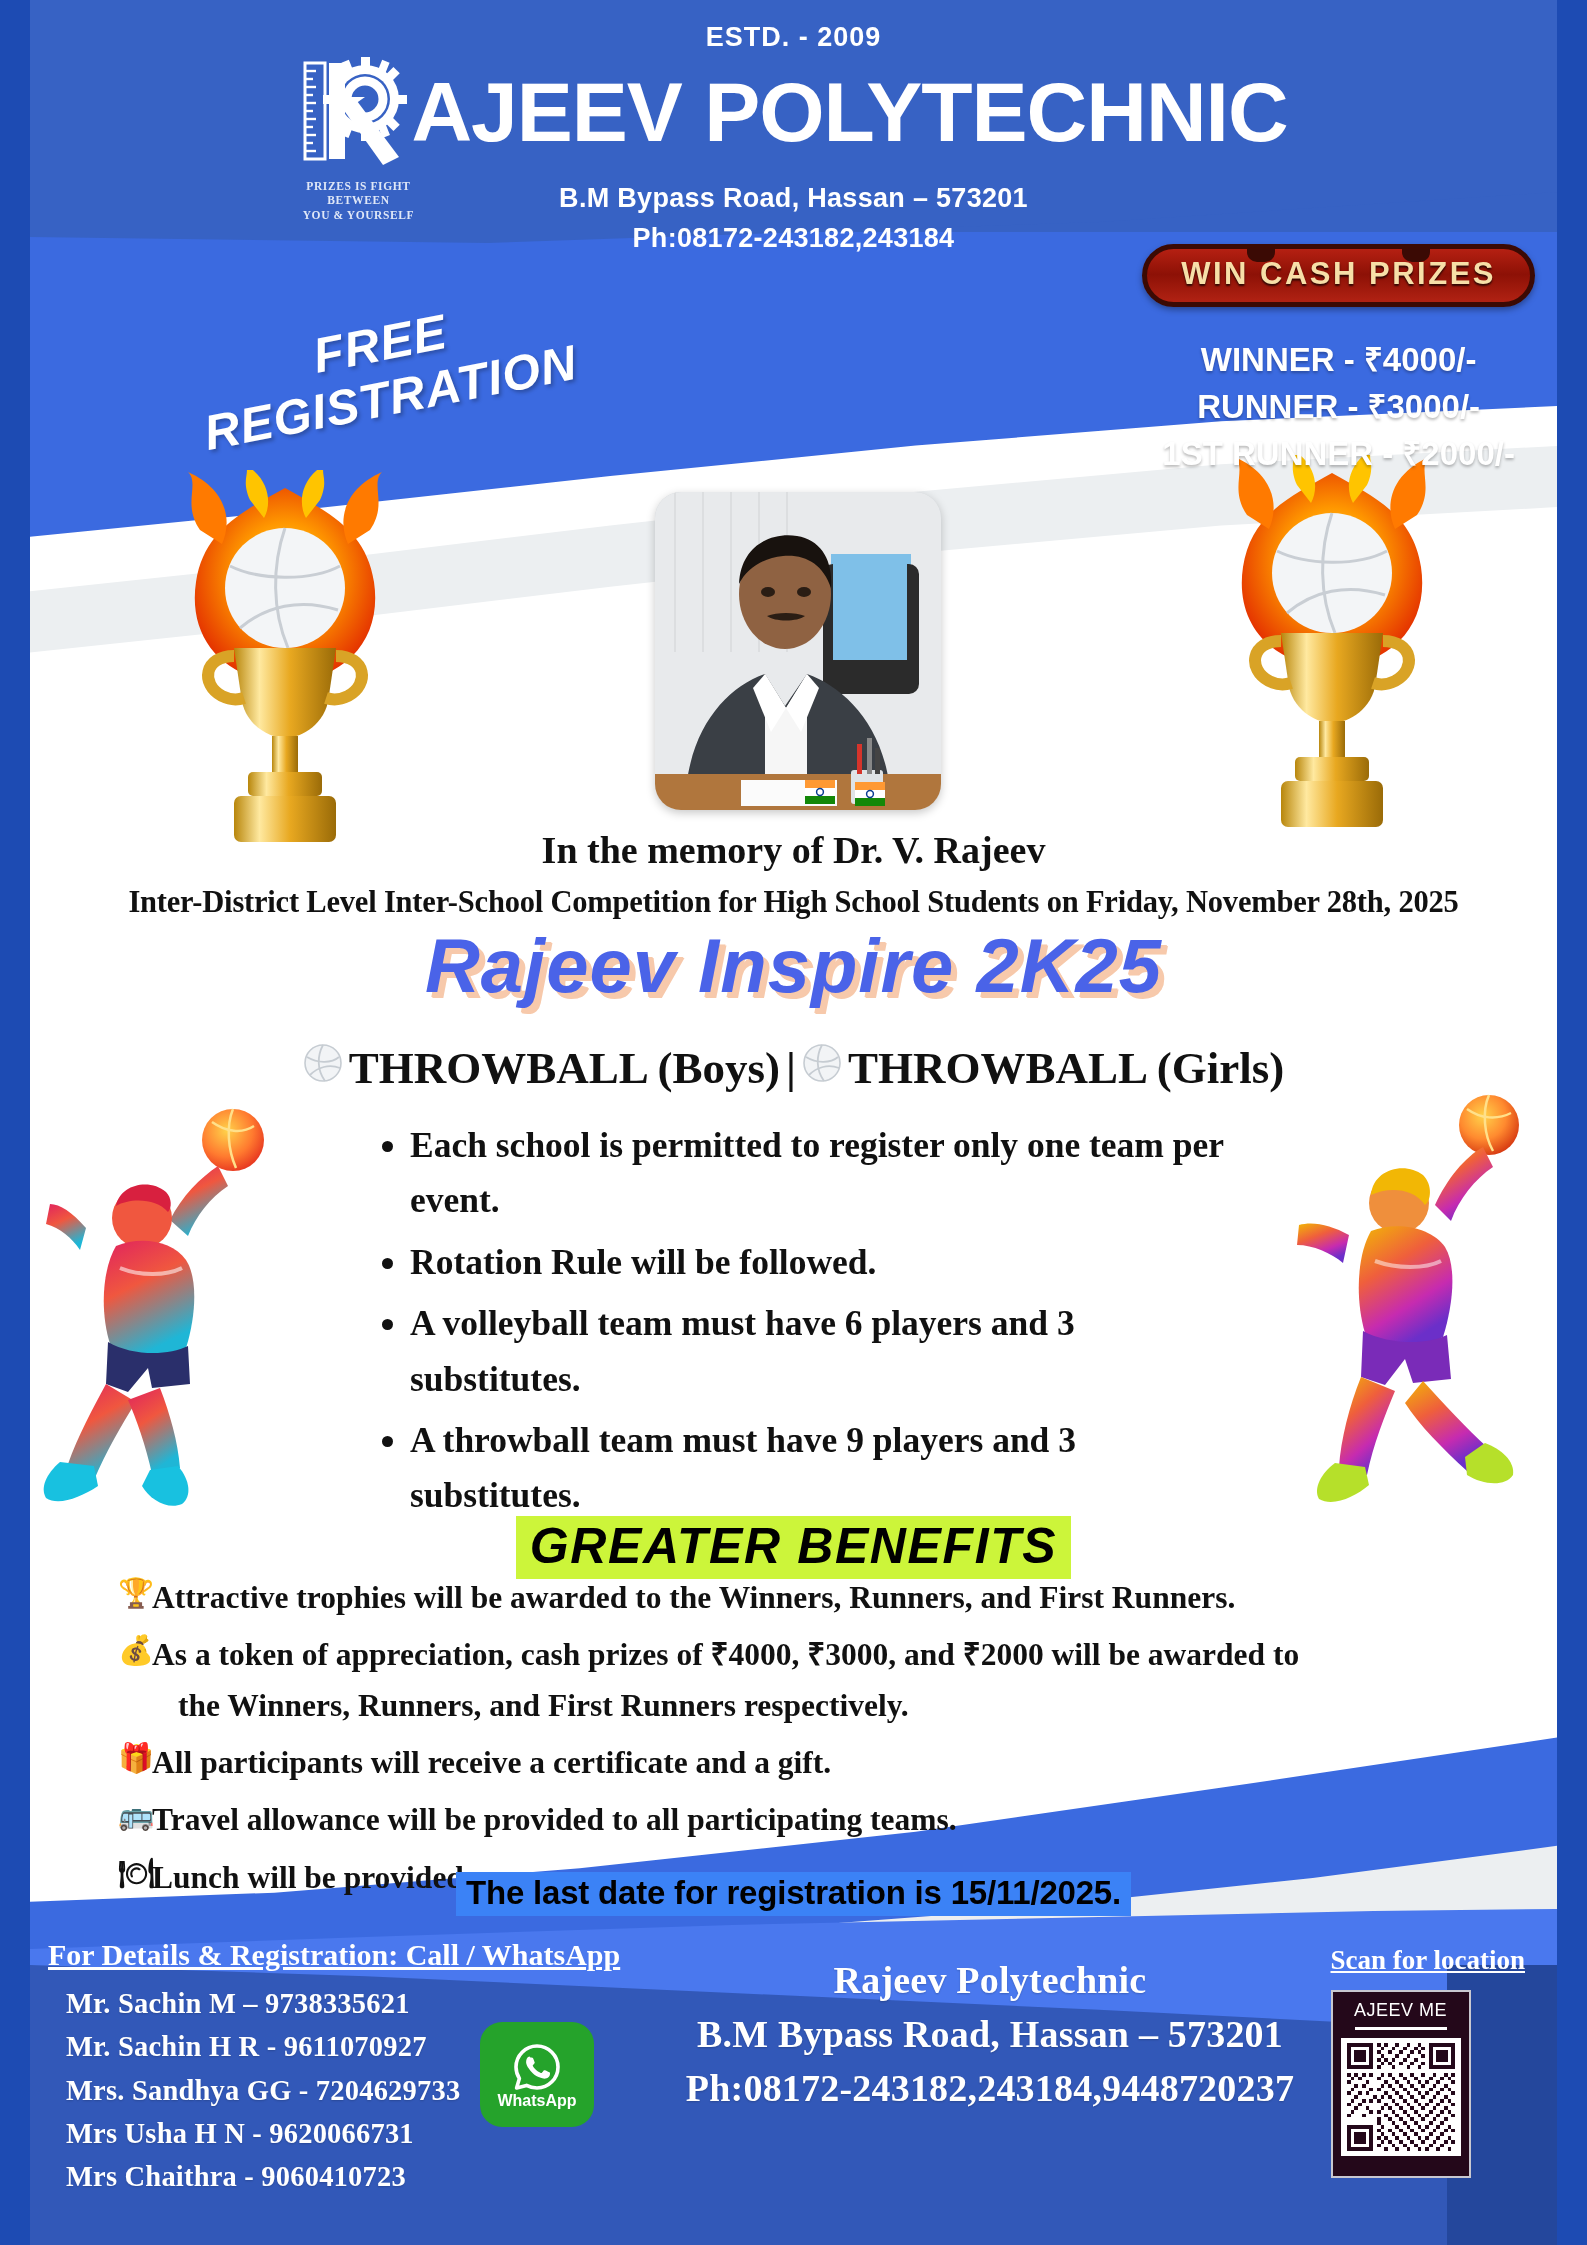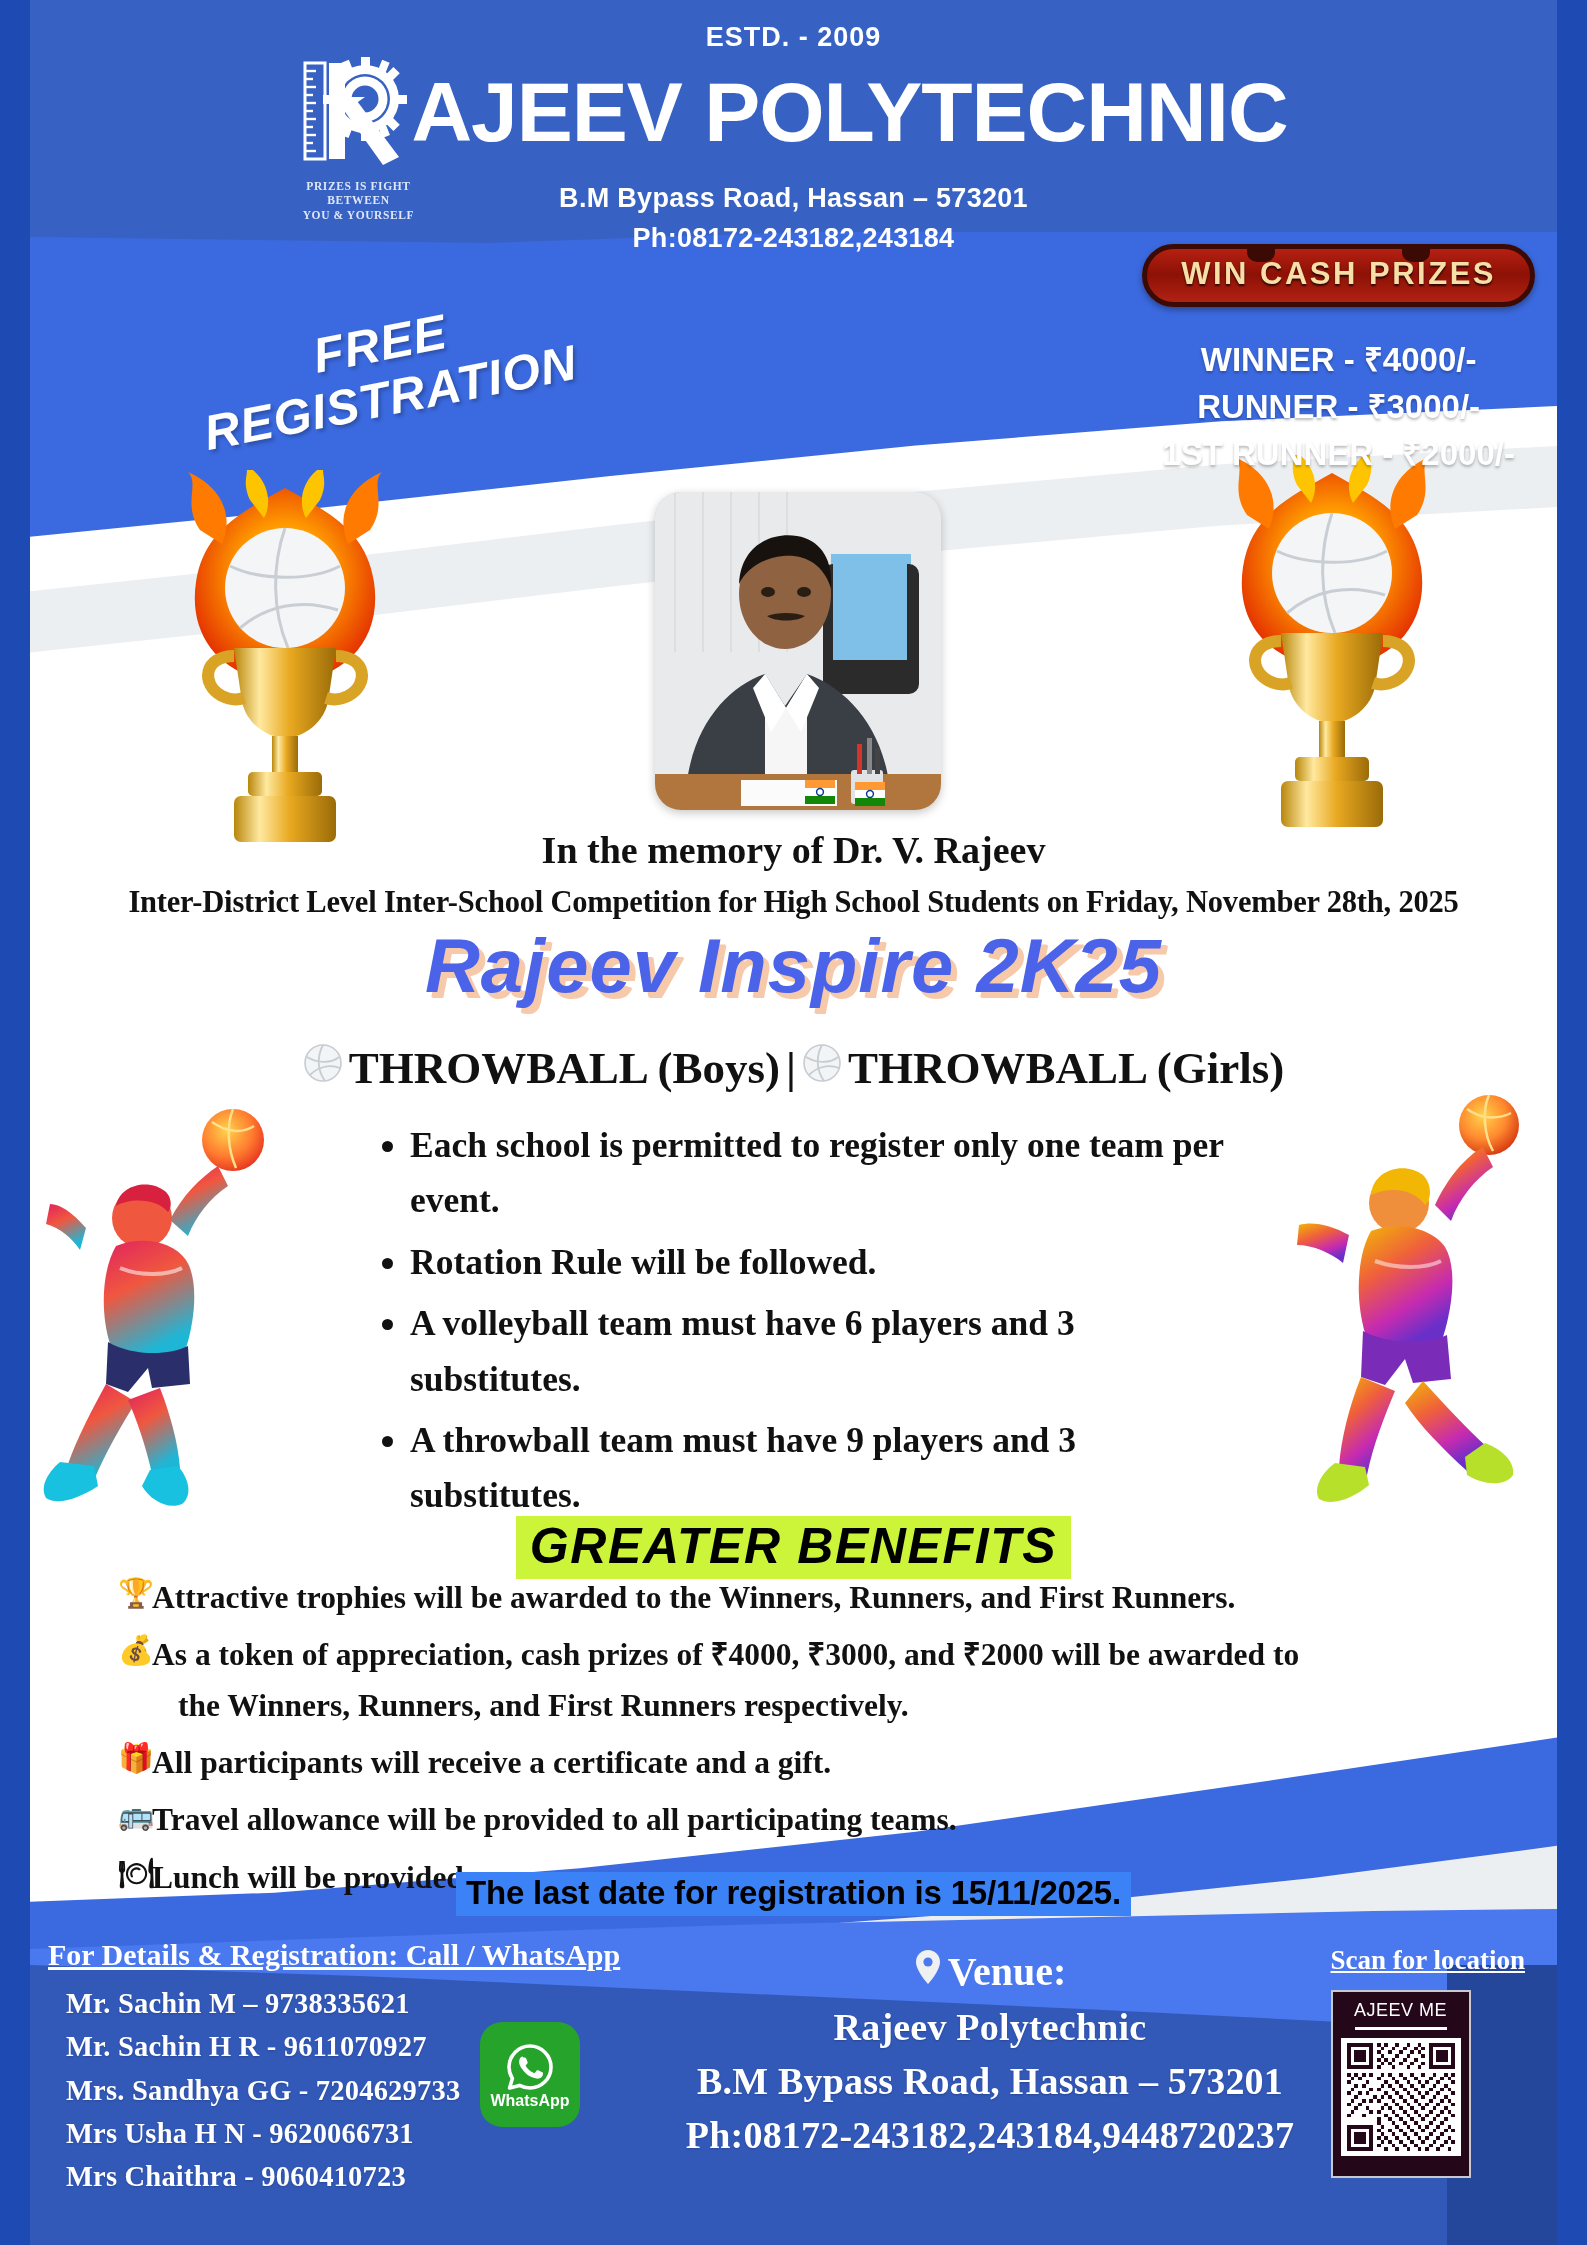--- a/index.html
+++ b/index.html
@@ -188,21 +188,21 @@
   
   .contacts{ position:absolute; left:48px; top:1938px; z-index:13; color:#fff; }
   .contacts .ch{ font-family:"Liberation Serif",serif; font-weight:bold;
                  font-size:30px; text-decoration:underline; }
   .contacts ul{ list-style:none; margin-top:10px; padding-left:18px; }
   .contacts li{ font-family:"Liberation Serif",serif; font-weight:bold;
                 font-size:28.5px; line-height:1.52; letter-spacing:0.2px;
                 text-shadow:0 1px 2px rgba(0,0,0,.18); }
 
   .wa{ position:absolute; left:480px; top:2022px; z-index:13; text-align:center; }
-  .wa-badge{ width:100px; height:105px; border-radius:22px; background:#25a32b;
+  .wa-badge{ width:114px; height:105px; border-radius:22px; background:#25a32b;
              display:flex; align-items:center; justify-content:center; flex-direction:column; }
   .wa-badge .wa-lbl{ font-family:"Liberation Sans",sans-serif; font-weight:bold;
                      font-size:16px; color:#fff; margin-top:-2px; }
 
   .venue{ position:absolute; left:600px; top:1948px; width:780px; z-index:13;
           text-align:center; color:#fff; }
   .venue .v-title{ font-family:"Liberation Serif",serif; font-weight:bold;
                    font-size:40px; display:flex; align-items:center;
                    justify-content:center; gap:6px; }
   .venue .v-line{ font-family:"Liberation Serif",serif; font-weight:bold;
@@ -581,29 +581,20 @@
     <div class="wa-badge">
       <svg width="54" height="54" viewBox="0 0 54 54">
         <path d="M27 6 C15.4 6 6 15.4 6 27 c0 4.2 1.2 8.1 3.4 11.4 L6.6 48 l9.9 -2.6 C19.7 47.1 23.2 48 27 48 c11.6 0 21 -9.4 21 -21 S38.6 6 27 6 Z" fill="none" stroke="#fff" stroke-width="3.6" stroke-linejoin="round"></path>
         <path d="M20.4 17.6 c0.8 0 1.3 0 1.8 0.1 c0.6 0.1 0.9 0.4 1.2 1.2 c0.3 0.9 1.1 3 1.2 3.2 c0.1 0.3 0.2 0.6 0 0.9 c-0.2 0.4 -0.3 0.6 -0.6 0.9 c-0.3 0.3 -0.6 0.7 -0.8 0.9 c-0.3 0.3 -0.6 0.6 -0.3 1.2 c0.3 0.6 1.5 2.5 3.2 4 c2.2 2 4 2.6 4.6 2.9 c0.6 0.3 0.9 0.2 1.2 -0.1 c0.4 -0.4 1.4 -1.6 1.8 -2.2 c0.4 -0.6 0.8 -0.5 1.3 -0.3 c0.5 0.2 3.2 1.5 3.8 1.8 c0.6 0.3 0.9 0.4 1.1 0.7 c0.2 0.3 0.2 1.5 -0.3 2.9 c-0.5 1.4 -2.9 2.8 -4 2.9 c-1.1 0.1 -2.1 0.5 -7.1 -1.5 c-6 -2.4 -9.7 -8.6 -10 -9 c-0.3 -0.4 -2.4 -3.2 -2.4 -6.1 c0 -2.9 1.5 -4.3 2 -4.9 c0.5 -0.6 1.1 -0.7 1.5 -0.7 Z" fill="#fff"></path>
       </svg>
       <div class="wa-lbl">WhatsApp</div>
     </div>
   </div>
 
   <div class="venue">
-    <div class="v-title">
-      <span>
-        <svg width="28" height="36" viewBox="0 0 28 36">
-          <path d="M14 1 C7.4 1 2 6.4 2 13 c0 9 12 22 12 22 s12 -13 12 -22 C26 6.4 20.6 1 14 1 Z" fill="#eef0f2"></path>
-          <circle cx="14" cy="13" r="4.6" fill="#4a78ee"></circle>
-        </svg>
-      </span>
-      <span>Venue:</span>
-    </div>
     <div class="v-line">Rajeev Polytechnic</div>
     <div class="v-line">B.M Bypass Road, Hassan – 573201</div>
     <div class="v-line">Ph:08172-243182,243184,9448720237</div>
   </div>
 
   <div class="scan">
     <div class="s-lbl">Scan for location</div>
     <div class="qr-card">
       <div class="qr-t">AJEEV ME</div>
       <div class="qr-rule"></div>

